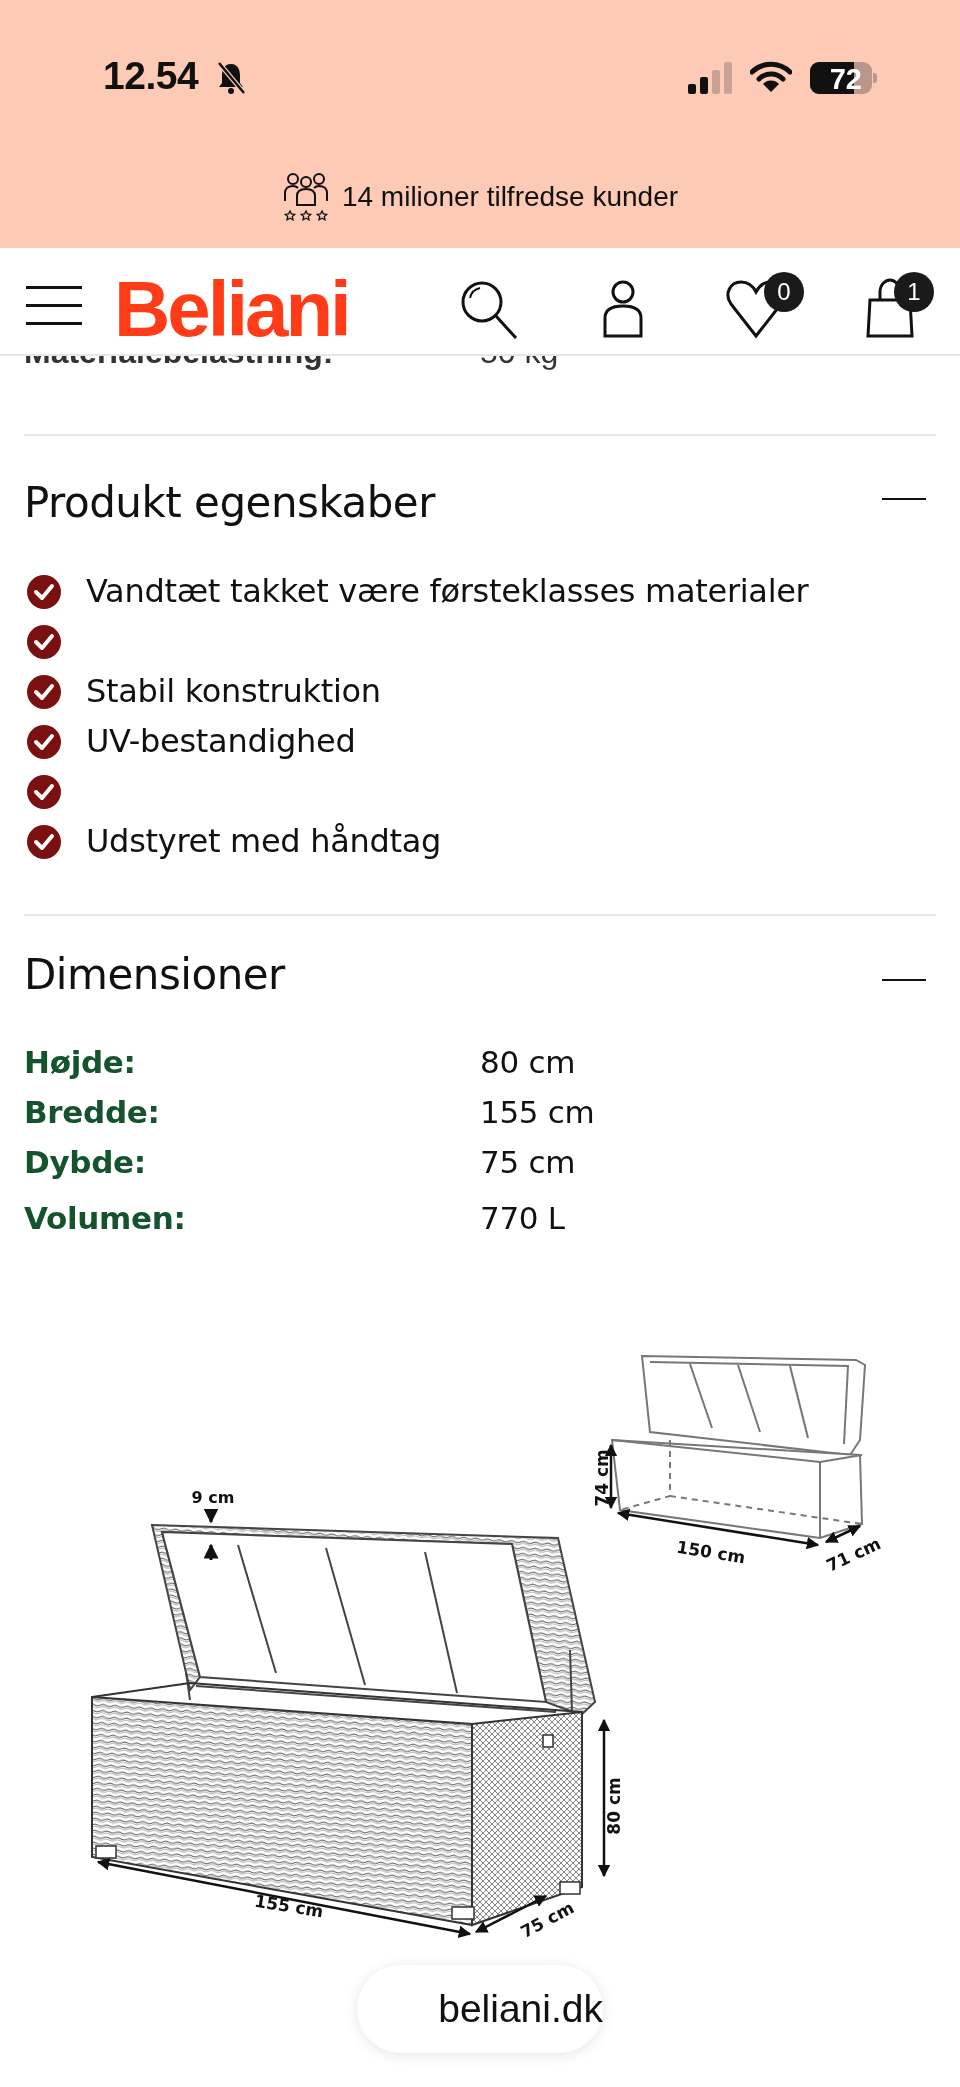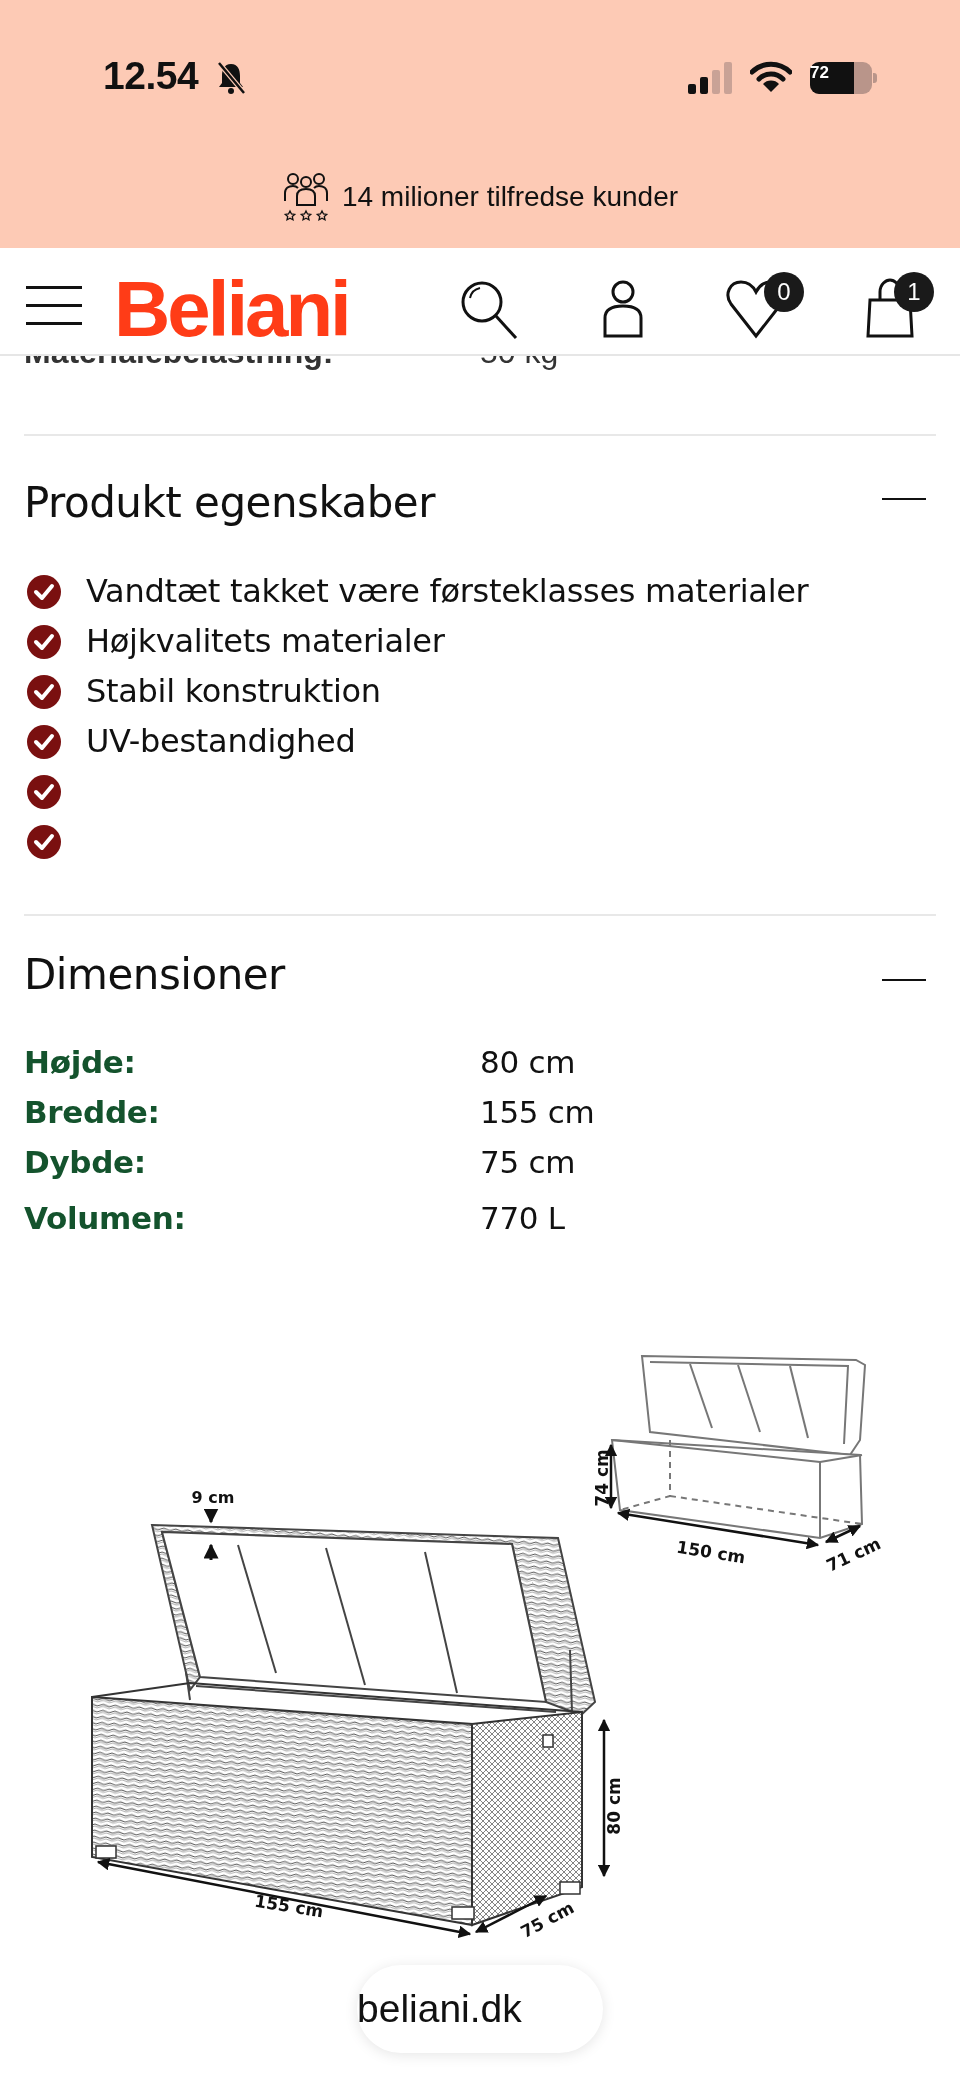--- a/index.html
+++ b/index.html
@@ -7,21 +7,21 @@
     body { font-family: "Liberation Sans", "DejaVu Sans", sans-serif; color: #111; position: relative; }
 
     .top-zone { position: absolute; left: 0; top: 0; width: 960px; height: 248px; background: #fdcab5; }
     .status-time { position: absolute; left: 103px; top: 54px; font-size: 39px; font-weight: 700; letter-spacing: -0.5px; color: #111; font-family: "Liberation Sans", sans-serif; }
     .bell-icon { position: absolute; left: 214px; top: 60px; width: 34px; height: 36px; }
     .signal-icon { position: absolute; left: 688px; top: 62px; width: 48px; height: 34px; }
     .wifi-icon { position: absolute; left: 750px; top: 60px; width: 42px; height: 34px; }
     .battery { position: absolute; left: 810px; top: 62px; width: 66px; height: 32px; }
     .battery-body { position: absolute; left: 0; top: 0; width: 62px; height: 32px; border-radius: 9px; background: #b9958a; overflow: hidden; }
     .battery-fill { position: absolute; left: 0; top: 0; width: 44px; height: 32px; background: #111; }
-    .battery-text { position: absolute; left: 0; top: 1px; width: 52px; text-align: left; font-size: 17px; font-weight: 700; color: #fff; font-family: "Liberation Sans", sans-serif; }
+    .battery-text { position: absolute; left: 0; top: 1px; width: 52px; text-align: right; font-size: 29px; font-weight: 700; color: #fff; font-family: "Liberation Sans", sans-serif; }
     .battery-nub { position: absolute; left: 63px; top: 11px; width: 4px; height: 10px; border-radius: 0 3px 3px 0; background: #b9958a; }
 
     .banner { position: absolute; left: 0; top: 170px; width: 960px; height: 54px; display: flex; align-items: center; justify-content: center; }
     .banner-icon { width: 48px; height: 52px; margin-right: 12px; }
     .banner-text { font-size: 28px; color: #111; }
 
     .header { position: absolute; left: 0; top: 248px; width: 960px; height: 108px; background: #fff; border-bottom: 2px solid #e6e6e6; z-index: 5; }
     .hamburger { position: absolute; left: 26px; top: 38px; width: 56px; height: 46px; }
     .hamburger span { display: block; height: 3px; background: #111; margin-bottom: 15px; }
     .logo { position: absolute; left: 114px; top: 16px; font-size: 78px; font-weight: 700; color: #ff3c17; letter-spacing: -3px; font-family: "Liberation Sans", sans-serif; line-height: 90px; }
@@ -42,21 +42,21 @@
     .feature-text { font-size: 32px; color: #111; font-family: "DejaVu Sans", sans-serif; letter-spacing: -0.3px; }
 
     .dims { position: absolute; left: 24px; top: 1040px; width: 900px; }
     .dim-row { position: relative; height: 50px; }
     .dim-label { position: absolute; left: 0; top: 4px; font-size: 31px; font-weight: 700; color: #14532d; font-family: "DejaVu Sans", sans-serif; letter-spacing: -0.3px; }
     .dim-value { position: absolute; left: 456px; top: 4px; font-size: 31px; color: #111; font-family: "DejaVu Sans", sans-serif; letter-spacing: -0.3px; }
 
     .diagram { position: absolute; left: 0; top: 1320px; width: 960px; height: 620px; }
     .diagram svg text { font-family: "DejaVu Sans", sans-serif; font-weight: 700; fill: #111; }
 
-    .url-pill { position: absolute; left: 357px; top: 1965px; width: 246px; height: 88px; border-radius: 44px; background: #fff; box-shadow: 0 2px 14px rgba(0,0,0,0.10); display: flex; align-items: center; justify-content: flex-start; }
+    .url-pill { position: absolute; left: 357px; top: 1965px; width: 246px; height: 88px; border-radius: 44px; background: #fff; box-shadow: 0 2px 14px rgba(0,0,0,0.10); display: flex; align-items: center; justify-content: flex-end; }
     .url-text { font-size: 39px; color: #111; font-family: "Liberation Sans", sans-serif; }
   </style>
 </head>
 <body>
 
 <div class="top-zone">
   <div class="status-time">12.54</div>
   <svg class="bell-icon" viewBox="0 0 34 36">
     <path d="M17 4 C10 4 8 10 8 16 L8 23 L5 27 L29 27 L26 23 L26 16 C26 10 24 4 17 4 Z" fill="#111"></path>
     <circle cx="17" cy="31" r="3" fill="#111"></circle>
@@ -152,21 +152,20 @@
         <circle cx="18" cy="18" r="17" fill="#7a1010"></circle>
         <path d="M10 18 L16 24 L26 12" stroke="#fff" stroke-width="4" fill="none" stroke-linecap="round" stroke-linejoin="round"></path>
       </svg>
     <span class="feature-text">Vandtæt takket være førsteklasses materialer</span>
   </div>
   <div class="feature">
     <svg class="check-icon" viewBox="0 0 36 36">
         <circle cx="18" cy="18" r="17" fill="#7a1010"></circle>
         <path d="M10 18 L16 24 L26 12" stroke="#fff" stroke-width="4" fill="none" stroke-linecap="round" stroke-linejoin="round"></path>
       </svg>
-    <span class="feature-text">Højkvalitets materialer</span>
   </div>
   <div class="feature">
     <svg class="check-icon" viewBox="0 0 36 36">
         <circle cx="18" cy="18" r="17" fill="#7a1010"></circle>
         <path d="M10 18 L16 24 L26 12" stroke="#fff" stroke-width="4" fill="none" stroke-linecap="round" stroke-linejoin="round"></path>
       </svg>
     <span class="feature-text">Stabil konstruktion</span>
   </div>
   <div class="feature">
     <svg class="check-icon" viewBox="0 0 36 36">
@@ -179,20 +178,21 @@
     <svg class="check-icon" viewBox="0 0 36 36">
         <circle cx="18" cy="18" r="17" fill="#7a1010"></circle>
         <path d="M10 18 L16 24 L26 12" stroke="#fff" stroke-width="4" fill="none" stroke-linecap="round" stroke-linejoin="round"></path>
       </svg>
   </div>
   <div class="feature">
     <svg class="check-icon" viewBox="0 0 36 36">
         <circle cx="18" cy="18" r="17" fill="#7a1010"></circle>
         <path d="M10 18 L16 24 L26 12" stroke="#fff" stroke-width="4" fill="none" stroke-linecap="round" stroke-linejoin="round"></path>
       </svg>
+    <span class="feature-text">Udstyret med håndtag</span>
   </div>
 </div>
 
 <div class="divider" style="top:914px;"></div>
 
 <div style="position:absolute;left:0;top:950px;width:960px;height:70px;">
   <div class="section-title" style="top:0;">Dimensioner</div>
   <div class="collapse-icon" style="top:29px;"></div>
 </div>
 

